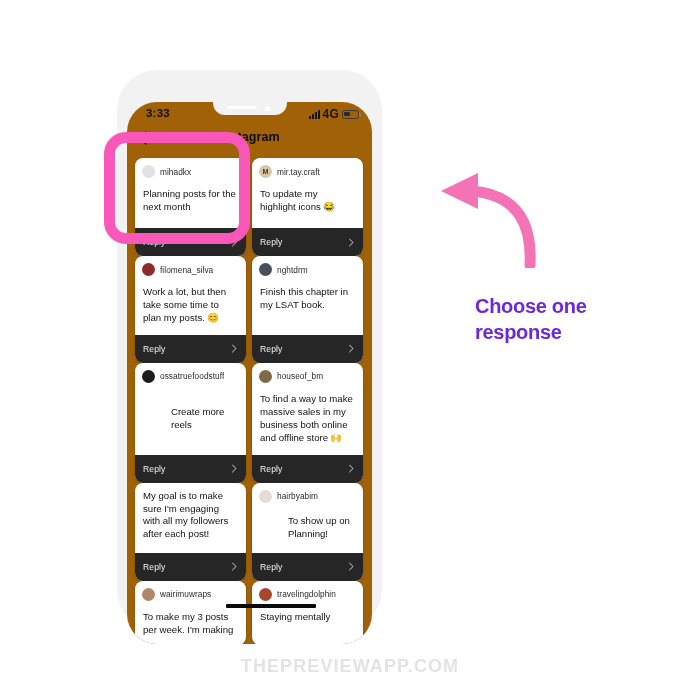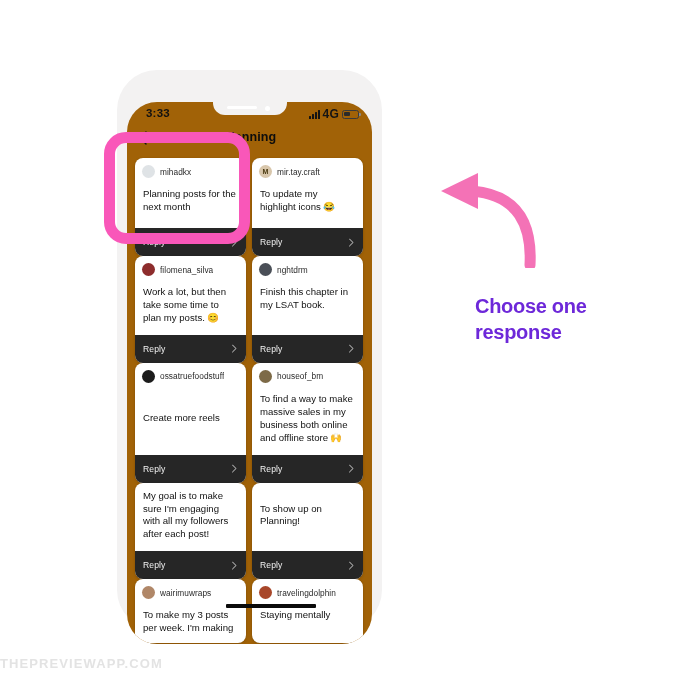--- a/index.html
+++ b/index.html
@@ -216,20 +216,21 @@
     font-size: 9.6px;
     line-height: 1.35;
     color: #111111;
     font-weight: normal;
     flex: 1 1 auto;
     min-height: 30px;
   }
   .card-body.centered {
     display: flex;
     align-items: center;
+    margin-left: 28px;
   }
   .reply-bar {
     background: #262626;
     height: 20px;
     display: flex;
     align-items: center;
     justify-content: space-between;
     padding: 4px 8px;
   }
   .reply-label {
@@ -292,21 +293,22 @@
     background: #0a0a0a;
     border-radius: 1px;
   }
 
   
   #watermark {
     position: absolute;
     left: 0;
     top: 656px;
     width: 700px;
-    font-size: 13px;
+    text-align: center;
+    font-size: 18px;
     font-weight: bold;
     letter-spacing: 1.1px;
     color: #e3e3e3;
   }
 </style>
 </head>
 <body>
 
 <div id="phone-frame"></div>
 
@@ -331,21 +333,21 @@
       </div>
     </div>
   </div>
 
   <div id="nav-header">
     <div id="back-chevron">
       <svg width="12" height="16" viewBox="0 0 12 16">
         <path d="M9 2 L3.5 8 L9 14" fill="none" stroke="#141414" stroke-width="1.4" stroke-linecap="round" stroke-linejoin="round"></path>
       </svg>
     </div>
-    <div id="screen-title">Planning</div>
+    <div id="screen-title">Instagram</div>
   </div>
 
   <div id="cards-grid">
 
     <div class="response-card">
       <div class="card-head">
         <div class="avatar" style="background:#dfe3e6">
             <span></span>
           </div>
         <div class="username">mihadkx</div>
@@ -443,20 +445,26 @@
       <div class="card-body">My goal is to make sure I'm engaging with all my followers after each post!</div>
       <div class="reply-bar">
         <span class="reply-label">Reply</span>
         <svg class="reply-chevron" viewBox="0 0 7 9">
             <path d="M1.5 1 L5 4.5 L1.5 8" fill="none" stroke="#f0f0f0" stroke-width="1" stroke-linecap="round" stroke-linejoin="round"></path>
           </svg>
       </div>
     </div>
 
     <div class="response-card">
+      <div class="card-head">
+        <div class="avatar" style="background:#e3ddd2">
+            <span></span>
+          </div>
+        <div class="username">hairbyabim</div>
+      </div>
       <div class="card-body centered">To show up on Planning!</div>
       <div class="reply-bar">
         <span class="reply-label">Reply</span>
         <svg class="reply-chevron" viewBox="0 0 7 9">
             <path d="M1.5 1 L5 4.5 L1.5 8" fill="none" stroke="#f0f0f0" stroke-width="1" stroke-linecap="round" stroke-linejoin="round"></path>
           </svg>
       </div>
     </div>
 
     <div class="response-card card-partial">

